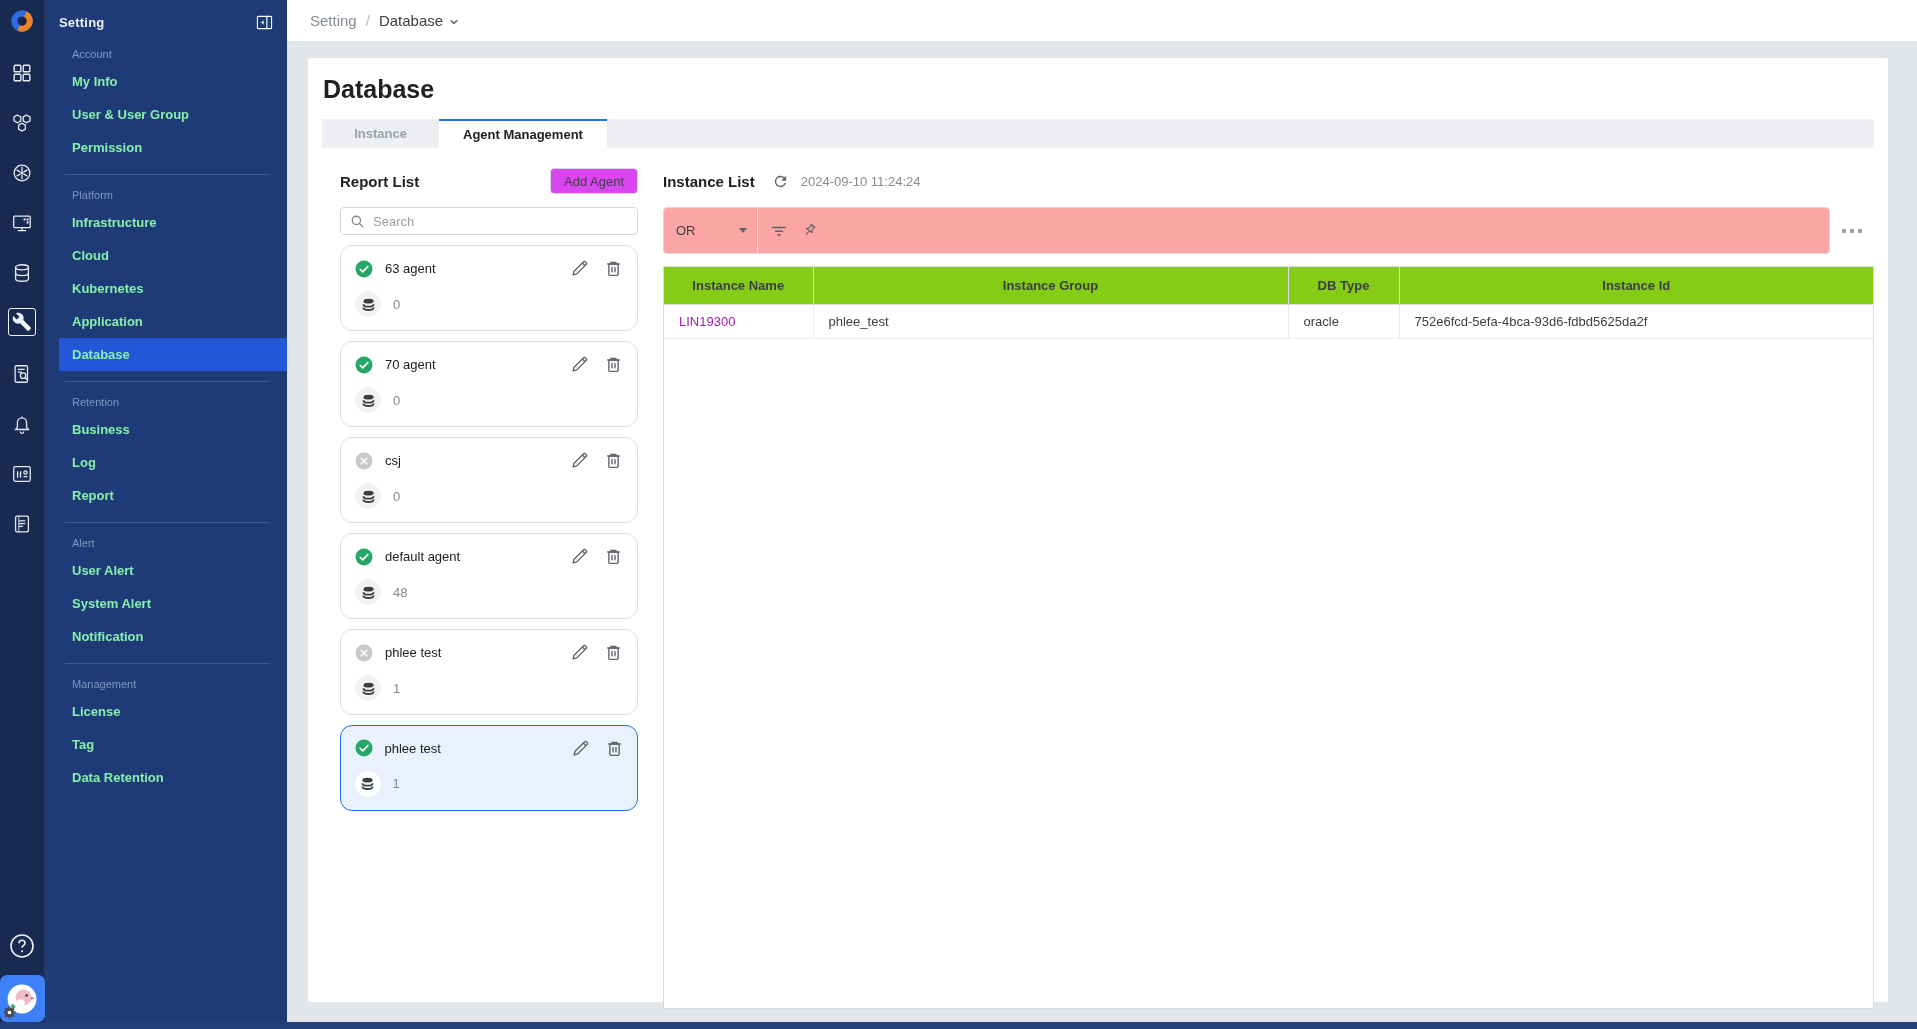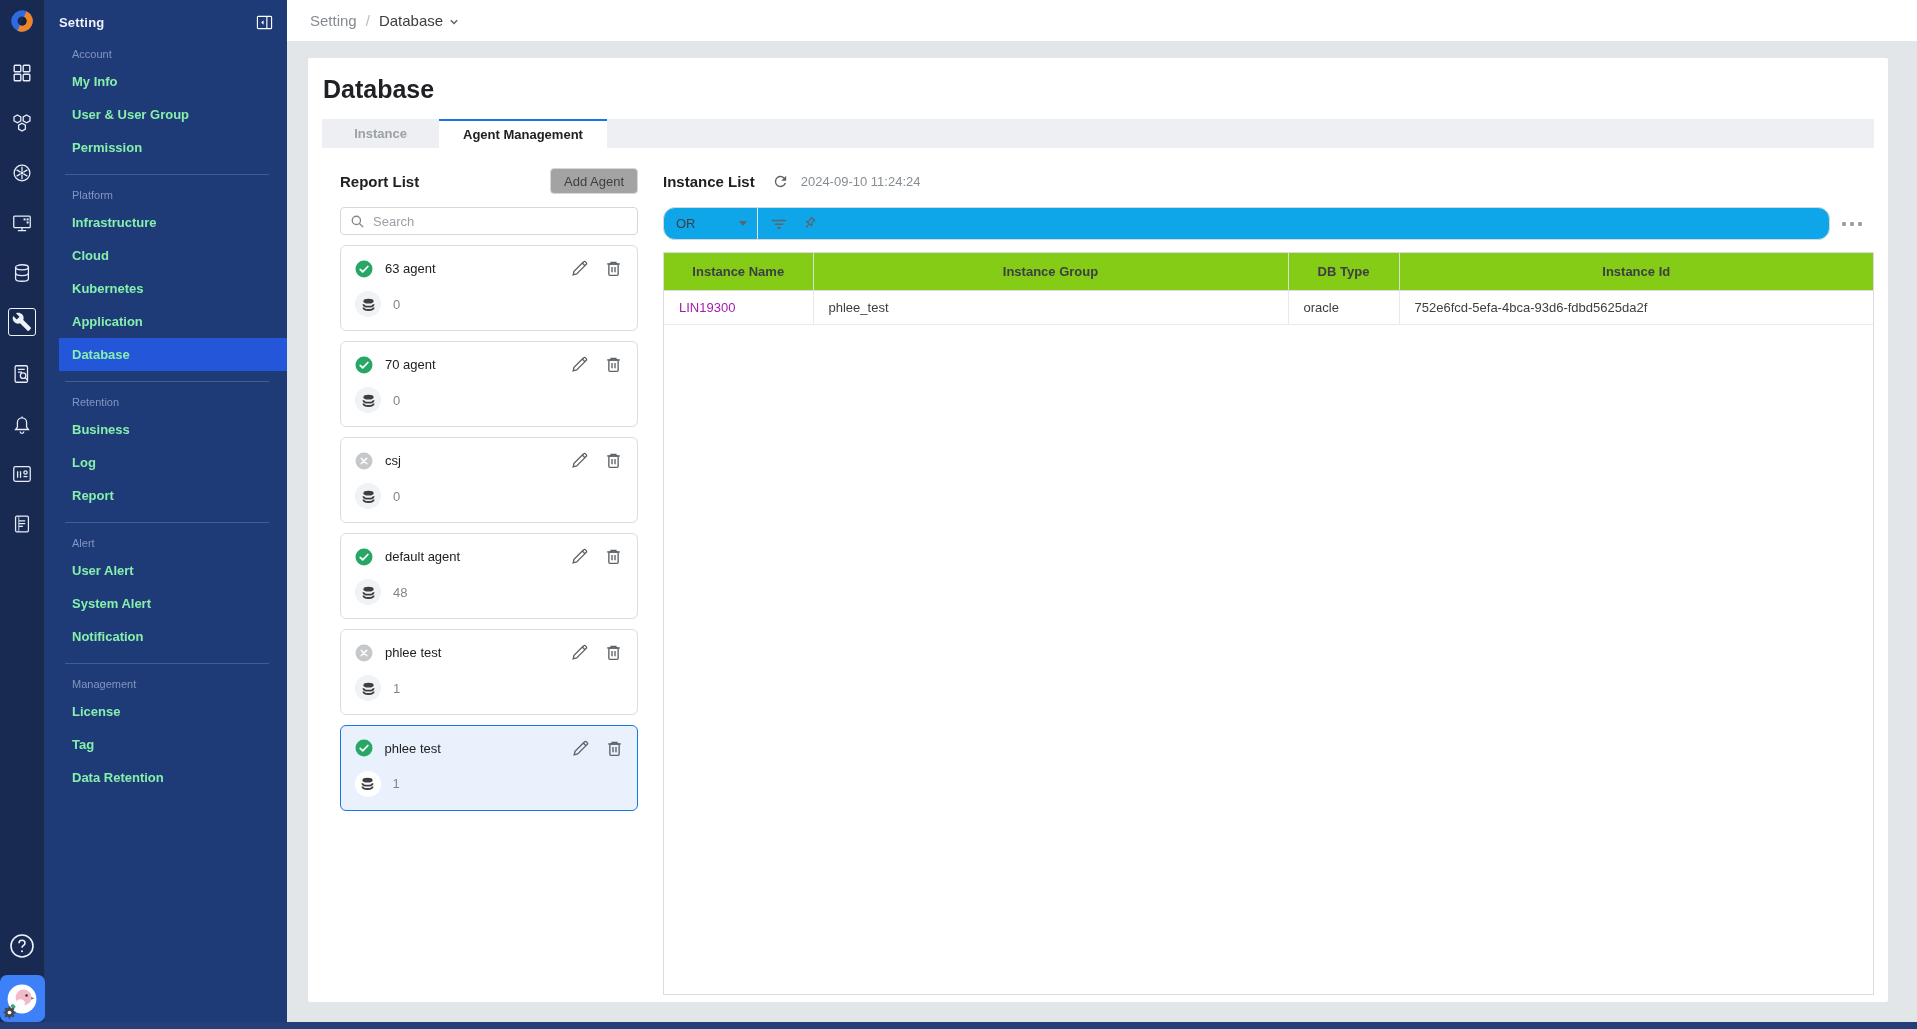--- a/index.html
+++ b/index.html
@@ -67,36 +67,36 @@
   }
   .tab.active { background:#fff; color:#202124; border-top:2px solid #1a73e8; }
 
   .panels { display:flex; margin:20px 14px 0 32px; gap:25px; }
 
   
   .agent-panel { width:298px; flex:none; }
   .panel-head { display:flex; align-items:center; height:26px; }
   .panel-title { font-size:15px; font-weight:bold; color:#202124; }
   .add-agent-btn {
-    margin-left:auto; height:26px; padding:0 13px; background:#a3a3a3; border:1px solid #d5d8db;
+    margin-left:auto; height:26px; padding:0 13px; background:#d946ef; border:1px solid #d5d8db;
     border-radius:4px; font-size:13px; color:#3c4043; cursor:pointer; font-family:inherit;
   }
   .search-box {
     margin-top:13px; height:28px; border:1px solid #d5d8db; border-radius:4px;
     display:flex; align-items:center; padding:0 9px; background:#fff;
   }
   .search-box svg { width:15px; height:15px; flex:none; }
   .search-box input {
     border:none; outline:none; flex:1; margin-left:8px; font-size:13px; color:#3c4043;
     font-family:inherit; background:transparent;
   }
   .search-box input::placeholder { color:#9aa0a6; }
 
   .agent-card {
-    margin-top:10px; height:86px; border:1px solid #dadce0; border-radius:6px;
+    margin-top:10px; height:86px; border:1px solid #dadce0; border-radius:12px;
     padding:13px 14px; cursor:pointer; background:#fff;
   }
   .agent-card.selected { border:1.5px solid #1a73e8; background:#e9f1fd; padding:12.5px 13.5px; }
   .card-top { display:flex; align-items:center; }
   .status-ico { width:18px; height:18px; flex:none; }
   .agent-name { font-size:13px; color:#202124; margin-left:12px; }
   .card-spacer { flex:1; }
   .icon-btn { width:19px; height:19px; cursor:pointer; margin-left:15px; }
   .card-bottom { display:flex; align-items:center; margin-top:13px; }
   .db-pill {
@@ -107,22 +107,22 @@
   .db-pill svg { width:15px; height:15px; }
   .agent-count { font-size:13px; color:#80868b; margin-left:12px; }
 
   
   .instance-panel { flex:1; min-width:0; }
   .ip-head { display:flex; align-items:center; height:26px; }
   .refresh-btn { width:17px; height:17px; margin-left:17px; cursor:pointer; }
   .refreshed-at { font-size:13px; color:#868d93; margin-left:12px; }
   .filter-row { display:flex; align-items:center; margin-top:13px; }
   .filter-bar {
-    flex:1; height:33px; border:1px solid #d5d8db; border-radius:12px;
-    display:flex; align-items:center; background:#0ea5e9;
+    flex:1; height:47px; border:1px solid #d5d8db; border-radius:4px;
+    display:flex; align-items:center; background:#fca5a5;
   }
   .or-select {
     width:94px; height:100%; display:flex; align-items:center; padding:0 10px 0 12px;
     font-size:13px; color:#3c4043; cursor:pointer; border-right:1px solid #e0e2e5;
   }
   .or-select .caret { margin-left:auto; width:0; height:0; border-left:4px solid transparent; border-right:4px solid transparent; border-top:5px solid #5f6368; }
   .fbar-icon { width:18px; height:18px; margin-left:12px; cursor:pointer; }
   .more-btn { width:44px; display:flex; justify-content:center; gap:4px; cursor:pointer; }
   .more-btn i { width:4px; height:4px; background:#9aa0a6; border-radius:1px; }
 

